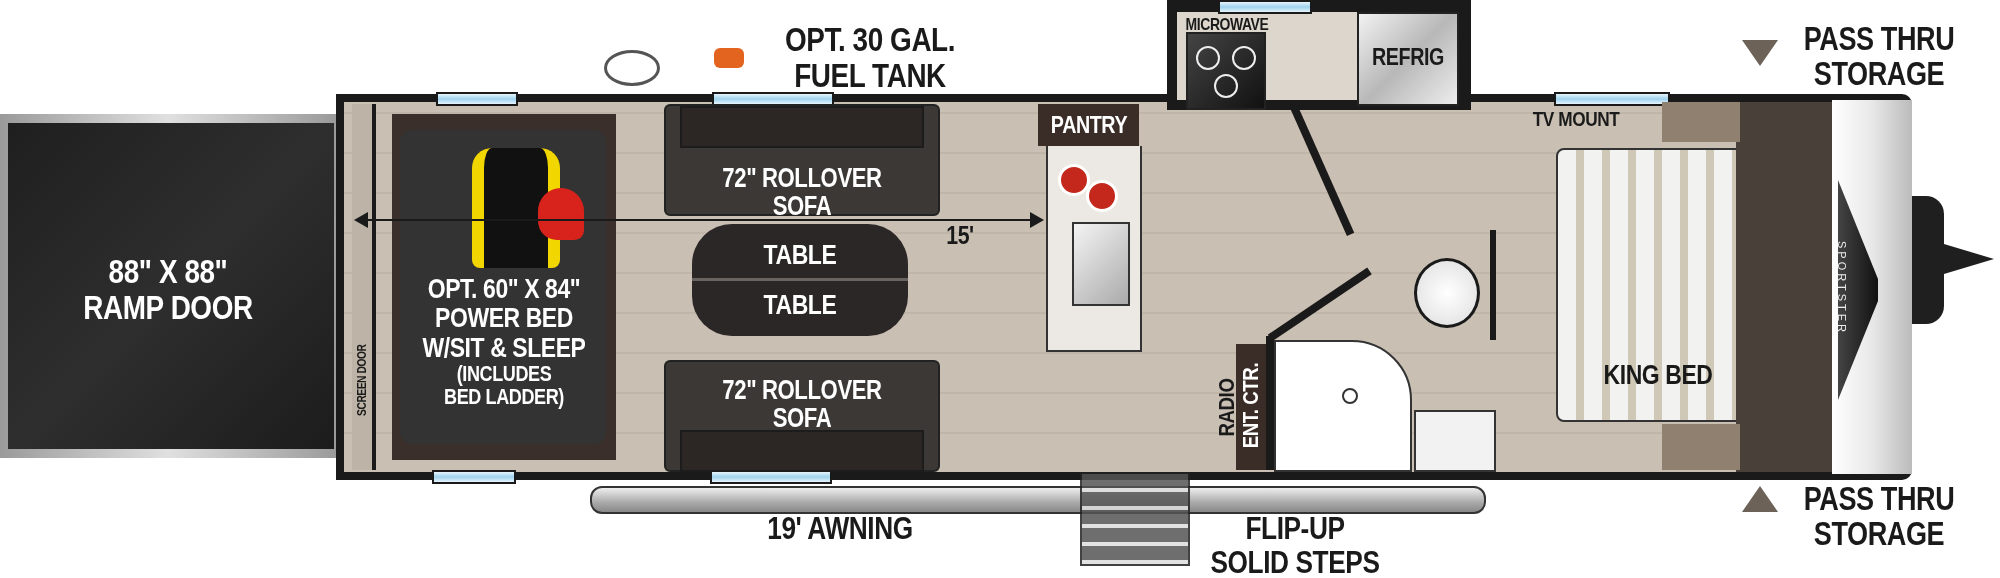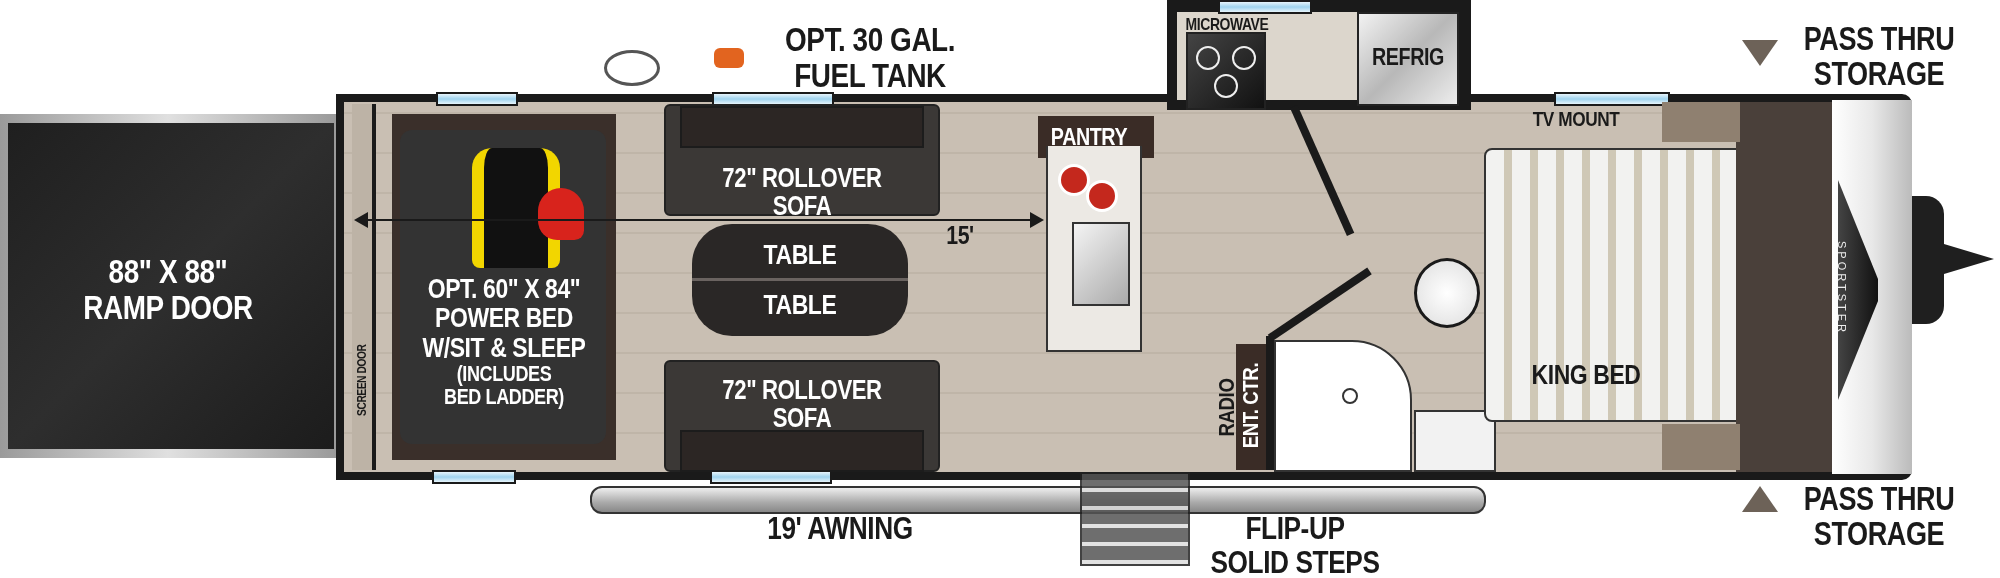--- a/index.html
+++ b/index.html
@@ -81,21 +81,21 @@
   <div class="abs lbl light" style="left:0;top:16px;width:216px;font-size:28px;">TABLE</div>
   <div class="abs" style="left:0;top:54px;width:216px;height:3px;background:#6a6360;"></div>
   <div class="abs lbl light" style="left:0;top:66px;width:216px;font-size:28px;">TABLE</div>
 </div>
 
 <div class="abs sofa" style="left:664px;top:360px;width:272px;height:108px;">
   <div class="abs lbl light" style="left:0;top:14px;width:272px;font-size:27px;">72" ROLLOVER SOFA</div>
   <div class="abs sofa-back" style="left:14px;top:68px;width:240px;height:38px;"></div>
 </div>
 
-<div class="abs" style="left:1038px;top:104px;width:116px;height:42px;background:#3a2c26;margin-top:12px;">
+<div class="abs" style="left:1038px;top:104px;width:101px;height:42px;background:#3a2c26;">
   <div class="abs lbl light" style="left:0;top:8px;width:102px;font-size:24px;">PANTRY</div>
 </div>
 <div class="abs" style="left:1046px;top:146px;width:92px;height:204px;background:#ece9e4;border:2px solid #333;border-top:none;">
   <div class="abs" style="left:10px;top:18px;width:26px;height:26px;border-radius:50%;background:#c4281d;border:3px solid #fff;"></div>
   <div class="abs" style="left:38px;top:34px;width:26px;height:26px;border-radius:50%;background:#c4281d;border:3px solid #fff;"></div>
   <div class="abs" style="left:24px;top:76px;width:54px;height:80px;background:linear-gradient(135deg,#f4f4f4,#aaa);border:2px solid #333;"></div>
 </div>
 
 <div class="abs wall" style="left:1290px;top:108px;width:8px;height:140px;transform:rotate(-24deg);transform-origin:top left;"></div>
 <div class="abs wall" style="left:1490px;top:230px;width:6px;height:110px;"></div>
@@ -106,21 +106,21 @@
   <div class="abs" style="left:66px;top:46px;width:12px;height:12px;border:2px solid #333;border-radius:50%;"></div>
 </div>
 <div class="abs" style="left:1414px;top:410px;width:78px;height:58px;background:#f2f2f2;border:2px solid #333;"></div>
 
 <div class="abs" style="left:1236px;top:344px;width:30px;height:126px;background:#3a2c26;">
   <div class="abs lbl light" style="left:-48px;top:50px;width:126px;font-size:22px;transform:rotate(-90deg) scaleX(0.85);">ENT. CTR.</div>
 </div>
 <div class="abs lbl dark" style="left:1182px;top:396px;width:90px;font-size:22px;transform:rotate(-90deg) scaleX(0.85);">RADIO</div>
 
 <div class="abs lbl dark" style="left:1516px;top:108px;width:120px;font-size:21px;">TV MOUNT</div>
-<div class="abs" style="left:1484px;top:148px;width:280px;height:270px;background:repeating-linear-gradient(90deg,#f2f2f0 0,#f2f2f0 18px,#cfc8b6 18px,#cfc8b6 26px);border:2px solid #333;border-radius:8px;">
+<div class="abs" style="left:1556px;top:148px;width:280px;height:270px;background:repeating-linear-gradient(90deg,#f2f2f0 0,#f2f2f0 18px,#cfc8b6 18px,#cfc8b6 26px);border:2px solid #333;border-radius:8px;">
   <div class="abs lbl dark" style="left:10px;top:210px;width:180px;font-size:28px;">KING BED</div>
 </div>
 <div class="abs" style="left:1736px;top:102px;width:96px;height:370px;background:#4a403a;"></div>
 <div class="abs" style="left:1662px;top:102px;width:78px;height:40px;background:#8f8070;"></div>
 <div class="abs" style="left:1662px;top:424px;width:78px;height:46px;background:#8f8070;"></div>
 
 <div class="abs" style="left:1832px;top:100px;width:80px;height:374px;background:linear-gradient(90deg,#fff,#e8e8e8,#bbb);">
   <div class="abs" style="left:6px;top:80px;width:40px;height:220px;background:linear-gradient(90deg,#444,#111);clip-path:polygon(0 0,100% 45%,100% 55%,0 100%);"></div>
   <div class="abs" style="left:-60px;top:182px;width:140px;font-size:11px;color:#eee;transform:rotate(90deg);text-align:center;letter-spacing:3px;">SPORTSTER</div>
 </div>

